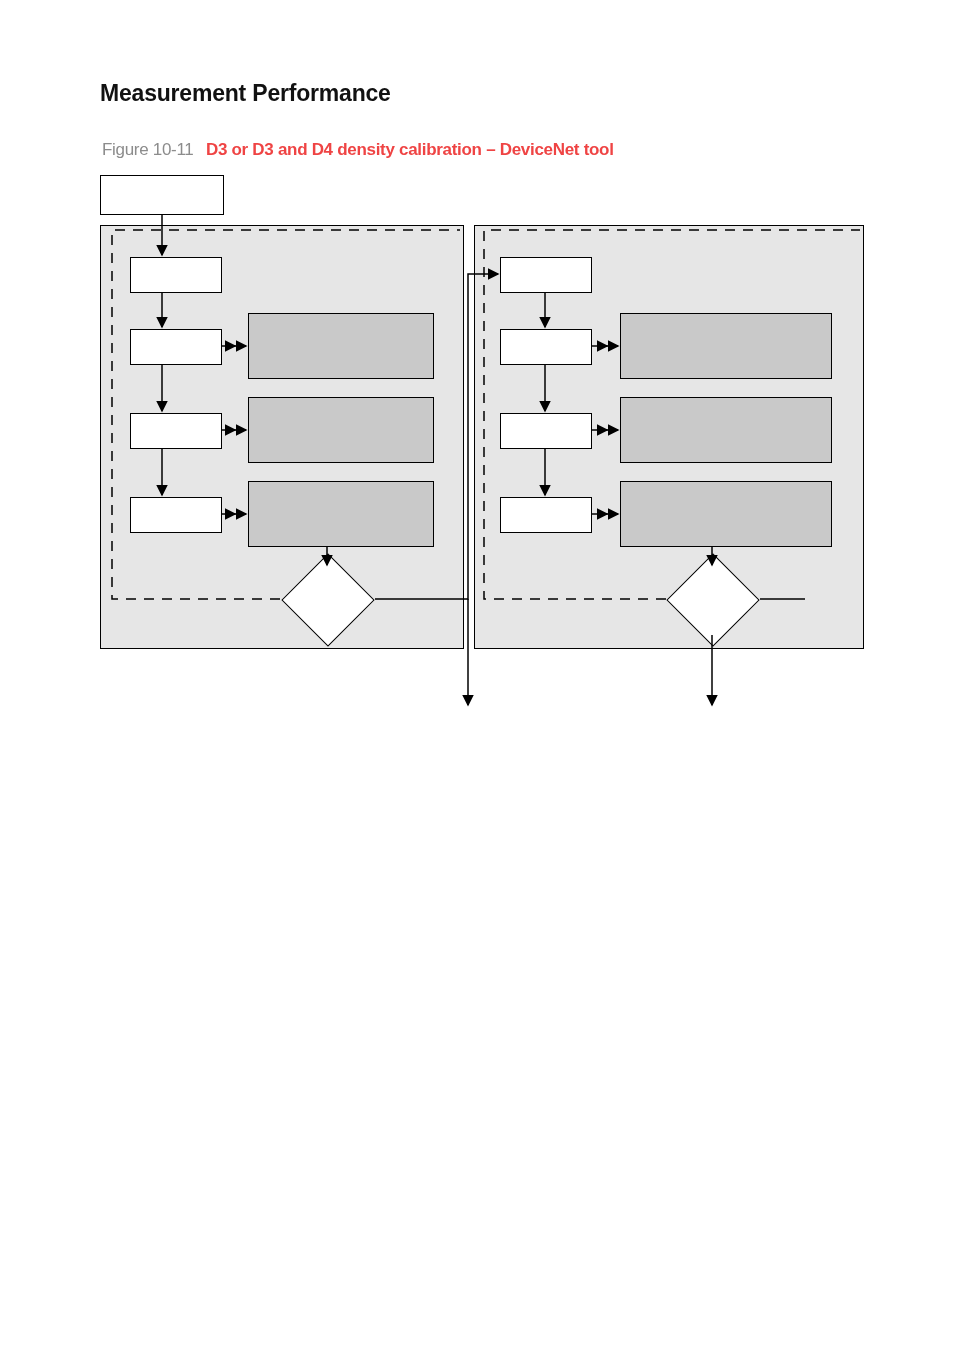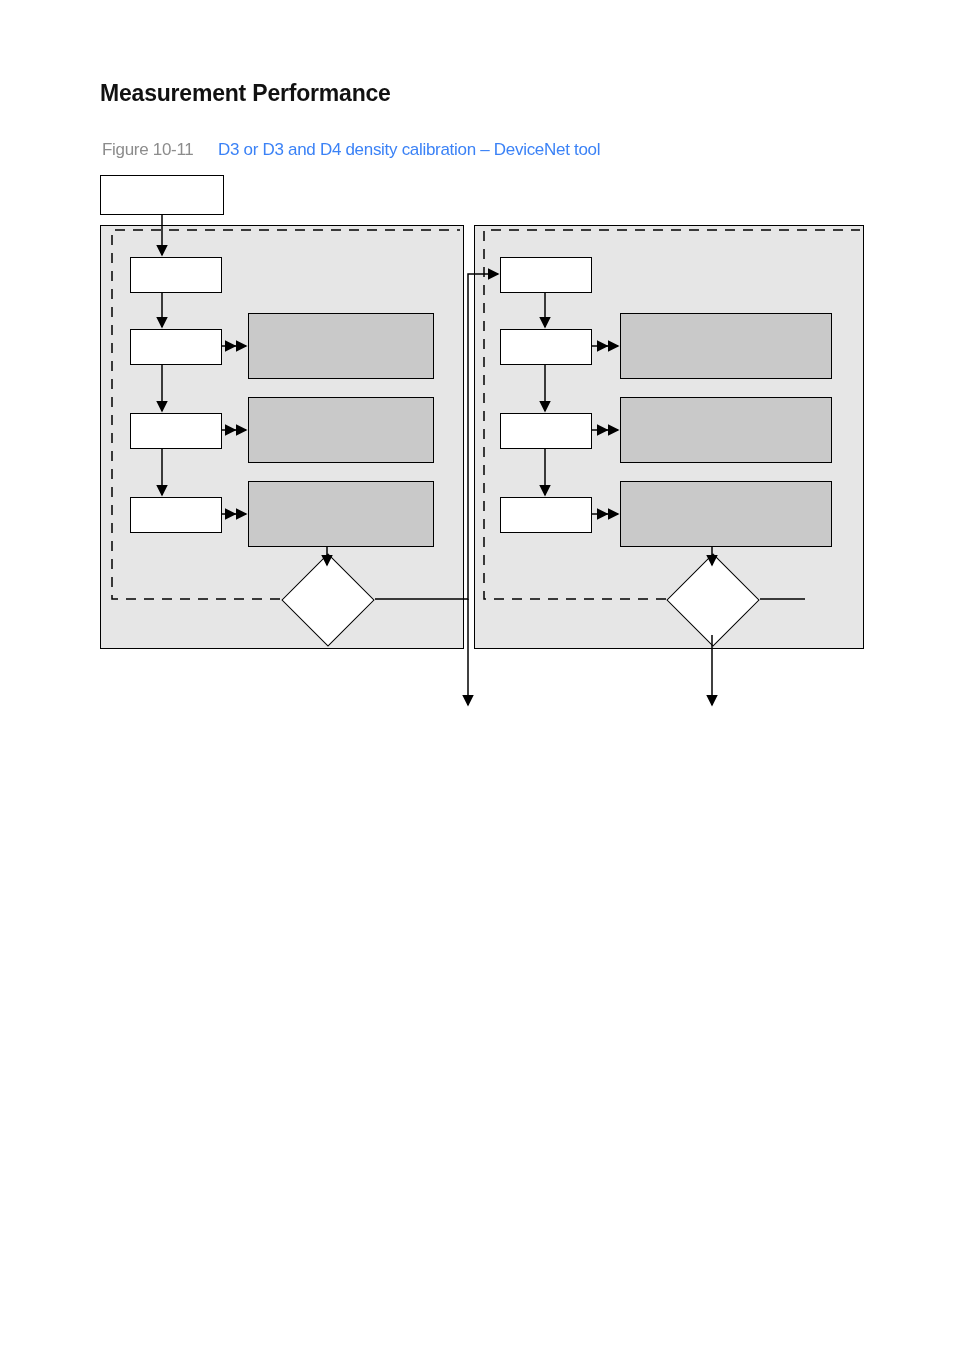--- a/index.html
+++ b/index.html
@@ -27,25 +27,25 @@
   .figure-title {
     position: absolute;
     left: 102px;
     top: 140px;
     font-size: 17px;
     letter-spacing: -0.3px;
   }
   .figure-title .fig-no {
     color: #8c8c8c;
     font-weight: 400;
-    margin-right: 20px;
+    margin-right: 8px;
   }
   .figure-title .fig-caption {
-    color: #3b82f6;
-    font-weight: 400;
+    color: #ef4444;
+    font-weight: 700;
   }
   .diagram {
     position: absolute;
     left: 100px;
     top: 175px;
     width: 764px;
     height: 550px;
   }
   .panel {
     position: absolute;

